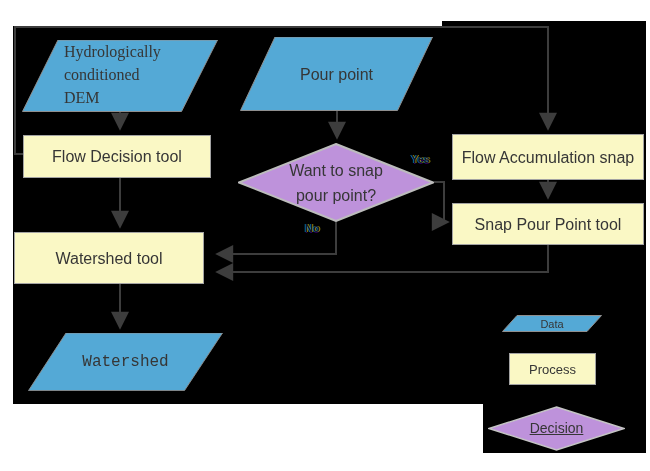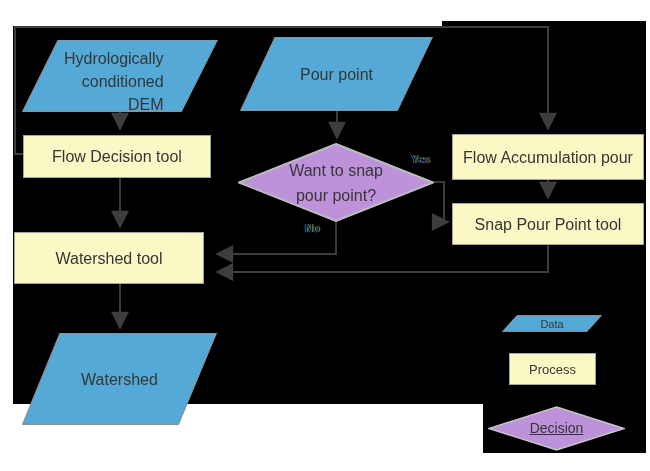--- a/index.html
+++ b/index.html
@@ -20,21 +20,21 @@
   .node svg{position:absolute;left:0;top:0;width:100%;height:100%;}
   .poly-data{fill:var(--data-fill,#54a9d6);stroke:#8f8f8f;stroke-width:1;}
   .poly-decision{fill:var(--decision-fill,#be92db);stroke:#bcbcbc;stroke-width:2;}
   .poly-decision-sm{fill:var(--decision-fill,#be92db);stroke:#c4c4c4;stroke-width:1.5;}
   .rect-node{background:var(--process-fill,#faf8c5);border:1px solid #a3a3a3;box-sizing:border-box;}
 
   .label{
     position:absolute;inset:0;display:flex;align-items:center;justify-content:center;
     color:#363636;font-size:16px;text-align:center;white-space:pre-line;line-height:23px;
   }
-  .label.left{justify-content:flex-start;text-align:right;padding-left:42px;align-items:flex-start;padding-top:7px;box-sizing:border-box;}
+  .label.left{justify-content:flex-start;text-align:left;padding-left:42px;align-items:flex-start;box-sizing:border-box;font-family:Liberation Serif, serif;}
   .label.sm12{font-size:11px;line-height:14px;}
   .label.sm13{font-size:13px;}
   .label.sm14{font-size:14px;text-decoration:underline;}
   .label.diamond-lines{line-height:25px;}
 
   .edge-label{
     position:absolute;font-size:11px;font-weight:bold;color:#15151f;
     text-shadow:-1px 0 rgba(0,170,255,0.6), 1px 0 rgba(255,230,0,0.55), 0 1px rgba(120,0,255,0.35);
   }
   .edge-label.yes{left:411px;top:153px;}
@@ -89,40 +89,40 @@
       <polygon class="poly-data" points="35,0 192.5,0 157.5,73.5 0.5,73.5"></polygon>
     </svg>
     <div class="label">Pour point</div>
   </div>
 
   <div class="node rect-node" style="left:23px;top:135px;width:188px;height:43px;">
     <div class="label">Flow Decision tool</div>
   </div>
 
   <div class="node rect-node" style="left:452px;top:134px;width:192px;height:46px;">
-    <div class="label">Flow Accumulation pour</div>
+    <div class="label">Flow Accumulation snap</div>
   </div>
 
   <div class="node rect-node" style="left:452px;top:203px;width:192px;height:42px;">
     <div class="label">Snap Pour Point tool</div>
   </div>
 
   <div class="node" style="left:238px;top:143px;width:196px;height:79px;">
     <svg viewBox="0 0 196 79" preserveAspectRatio="none">
       <polygon class="poly-decision" points="98,1 195,39.5 98,78 1,39.5"></polygon>
     </svg>
     <div class="label diamond-lines">Want to snap
 pour point?</div>
   </div>
 
   <div class="node rect-node" style="left:14px;top:232px;width:190px;height:52px;padding-left:28px;">
     <div class="label">Watershed tool</div>
   </div>
 
-  <div class="node" style="left:22px;top:333px;width:195px;height:92px;">
+  <div class="node" style="left:28px;top:333px;width:195px;height:58px;font-family:Liberation Mono, monospace;">
     <svg viewBox="0 0 195 71" preserveAspectRatio="none">
       <polygon class="poly-data" points="38,0 194.5,0 156.5,70.5 0.5,70.5"></polygon>
     </svg>
     <div class="label">Watershed</div>
   </div>
 
   <div class="edge-label yes">Yes</div>
   <div class="edge-label no">No</div>
 
   <div class="node" style="left:502px;top:315px;width:100px;height:17px;">

